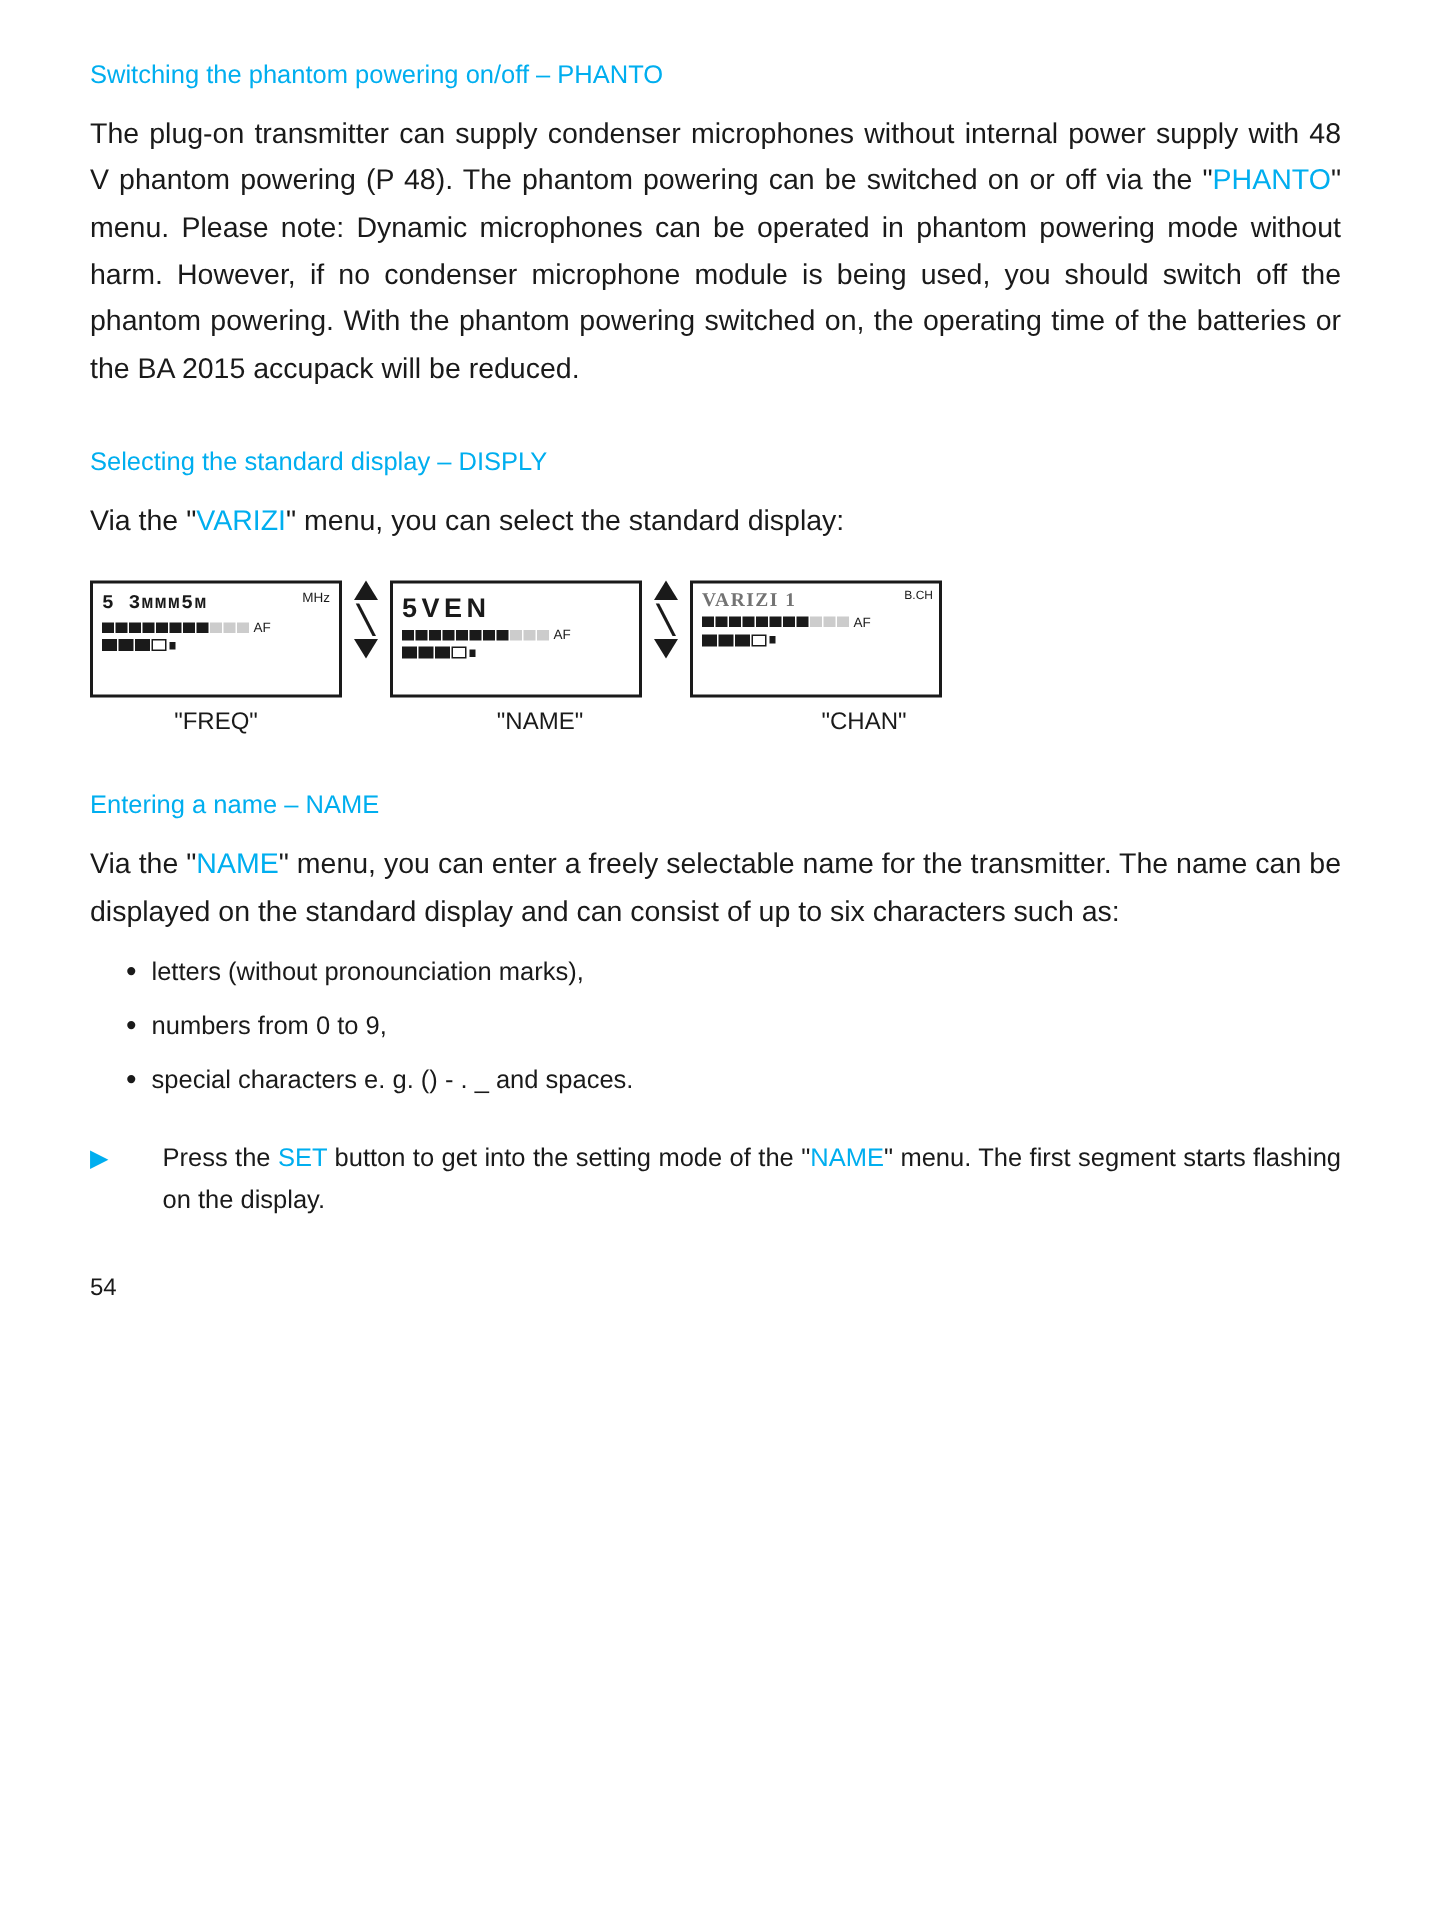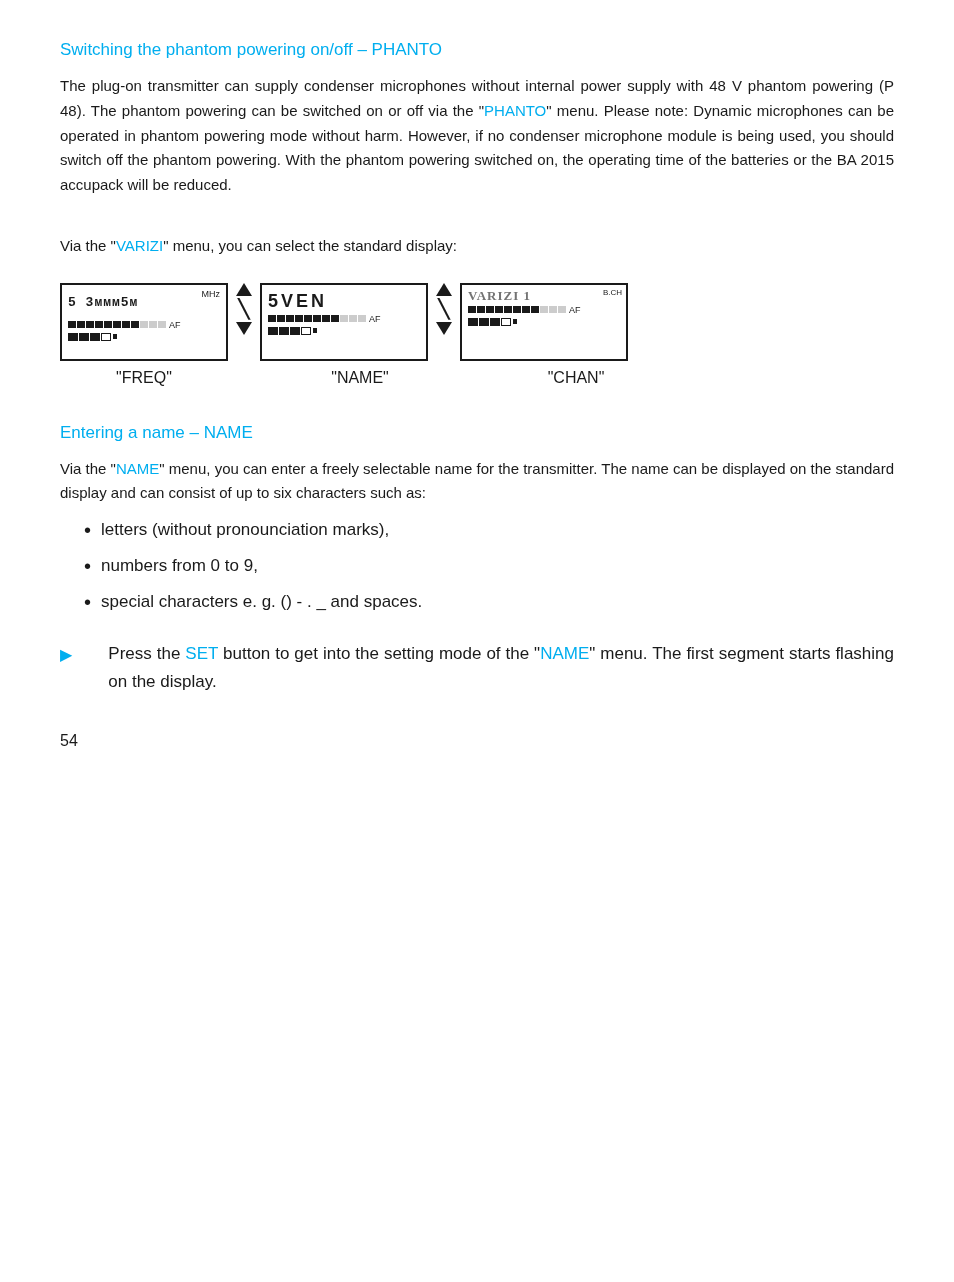--- a/index.html
+++ b/index.html
@@ -15,21 +15,21 @@
     .section { margin-bottom: 36px; }
     .section-title {
       color: #00aeef;
       font-size: 17px;
       font-weight: normal;
       margin-bottom: 14px;
     }
     .body-text {
       text-align: justify;
       line-height: 1.65;
-      font-size: 15px;
+      font-size: 19px;
       color: #1a1a1a;
     }
     .cyan { color: #00aeef; }
     .display-row {
       display: flex;
       align-items: flex-start;
       justify-content: flex-start;
       gap: 0;
       margin: 24px 0 8px 0;
     }
@@ -56,21 +56,21 @@
       font-size: 13px;
       font-weight: bold;
       letter-spacing: 1px;
       color: #1a1a1a;
       line-height: 1.1;
     }
     .display-mhz {
       font-size: 9px;
       color: #1a1a1a;
       align-self: flex-end;
-      margin-bottom: 19px;
+      margin-bottom: 8px;
     }
     .display-name-text {
       font-family: Liberation Sans, sans-serif;
       font-size: 18px;
       font-weight: bold;
       letter-spacing: 3px;
       color: #1a1a1a;
       margin-top: 2px;
     }
     .display-chan-text {
@@ -230,20 +230,21 @@
 <div>
 
   <div class="section">
     <div class="section-title">Switching the phantom powering on/off – PHANTO</div>
     <p class="body-text">
       <span>The plug-on transmitter can supply condenser microphones without internal power supply with 48 V phantom powering (P 48). The phantom powering can be switched on or off via the "</span><span class="cyan">PHANTO</span><span>" menu. Please note: Dynamic microphones can be operated in phantom powering mode without harm. However, if no condenser microphone module is being used, you should switch off the phantom powering. With the phantom powering switched on, the operating time of the batteries or the BA 2015 accupack will be reduced.</span>
     </p>
   </div>
 
   <div class="section">
+    <div class="section-title">Selecting the standard display – DISPLY</div>
     <p class="body-text">
       <span>Via the "</span><span class="cyan">VARIZI</span><span>" menu, you can select the standard display:</span>
     </p>
 
     <div class="display-row">
 
       <div class="display-box">
         <div class="display-top-row">
           <div class="display-freq">5 3ммм5м</div>
           <div class="display-mhz">MHz</div>

